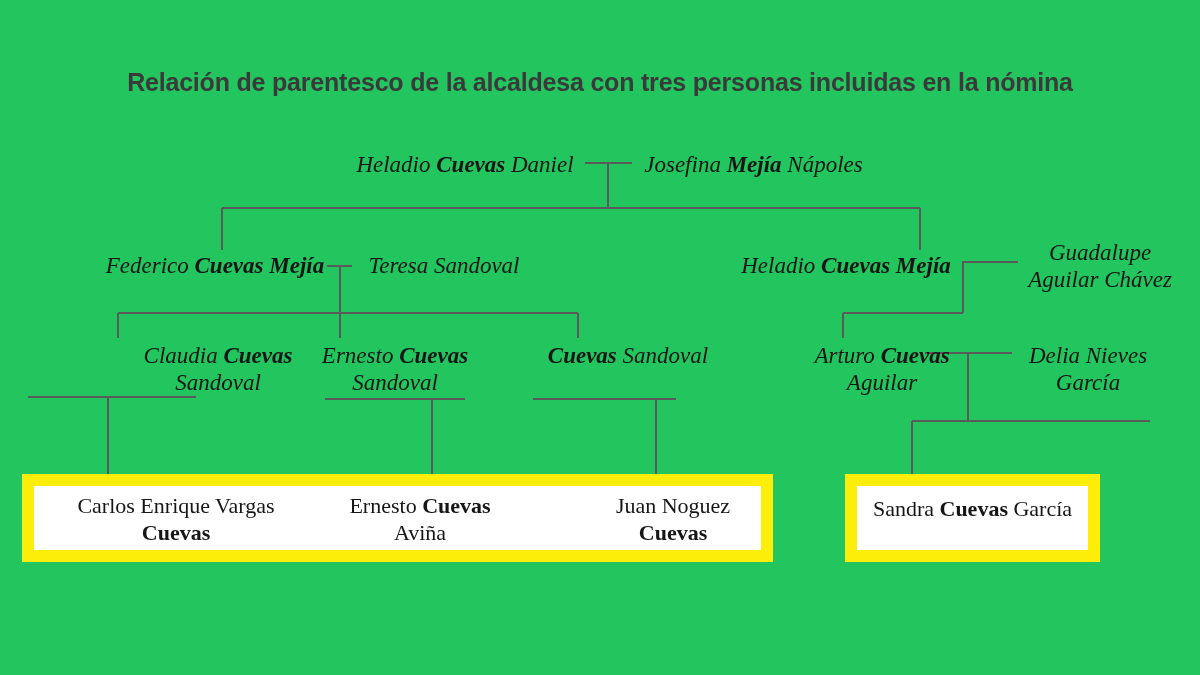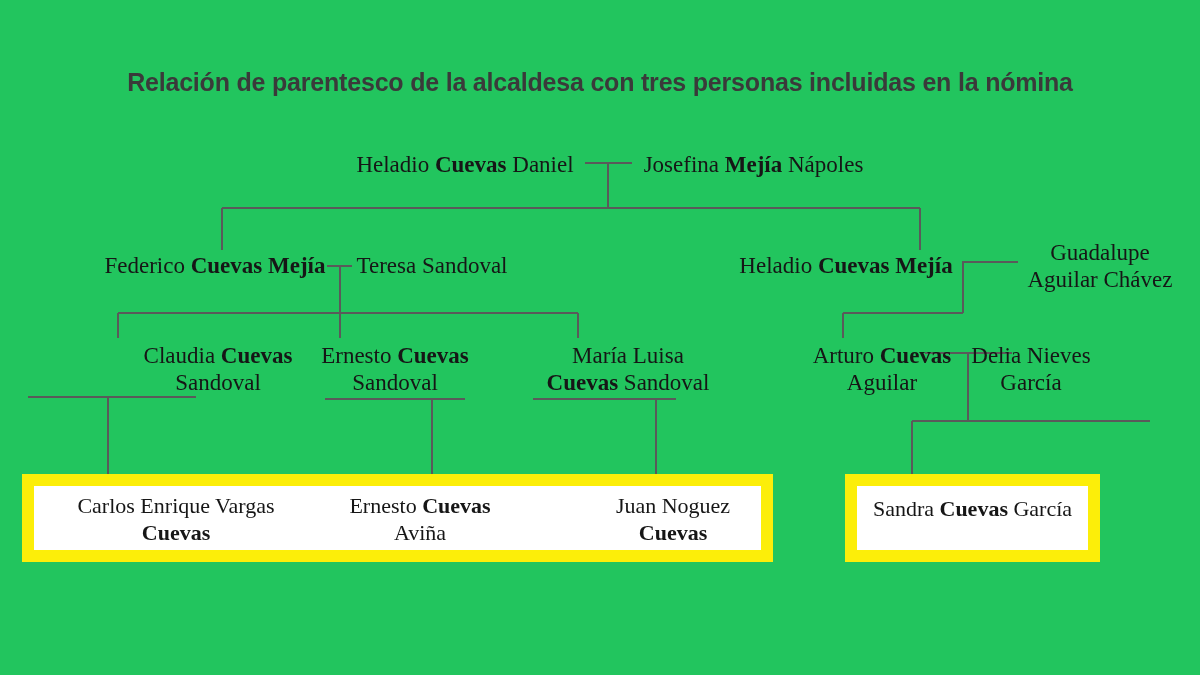--- a/index.html
+++ b/index.html
@@ -36,21 +36,21 @@
     height: 675px;
   }
   .node {
     position: absolute;
     color: #161616;
     font-size: 23px;
     line-height: 27px;
     text-align: center;
     white-space: nowrap;
   }
-  .node .ln { display: block; }
+  .node .ln { display: block; font-style: italic; }
   .node b { font-weight: bold; }
   .hl-box {
     position: absolute;
     background: #ffffff;
     border: 12px solid #fcee09;
     box-sizing: border-box;
   }
   .hl-node {
     position: absolute;
     color: #161616;
@@ -114,48 +114,47 @@
   <div class="node" style="left:350px; top:151px; width:230px;">
     <span class="ln"><span>Heladio </span><b>Cuevas</b><span> Daniel</span></span>
   </div>
   <div class="node" style="left:636px; top:151px; width:235px;">
     <span class="ln"><span>Josefina </span><b>Mejía</b><span> Nápoles</span></span>
   </div>
 
   <div class="node" style="left:100px; top:252px; width:230px;">
     <span class="ln"><span>Federico </span><b>Cuevas Mejía</b></span>
   </div>
-  <div class="node" style="left:352px; top:252px; width:160px;">
+  <div class="node" style="left:364px; top:252px; width:160px;">
     <span class="ln">Teresa Sandoval</span>
   </div>
   <div class="node" style="left:728px; top:252px; width:236px;">
     <span class="ln"><span>Heladio </span><b>Cuevas Mejía</b></span>
   </div>
   <div class="node" style="left:1018px; top:239px; width:164px;">
     <span class="ln">Guadalupe</span>
     <span class="ln">Aguilar Chávez</span>
   </div>
 
   <div class="node" style="left:128px; top:342px; width:180px;">
     <span class="ln"><span>Claudia </span><b>Cuevas</b></span>
     <span class="ln">Sandoval</span>
   </div>
   <div class="node" style="left:305px; top:342px; width:180px;">
     <span class="ln"><span>Ernesto </span><b>Cuevas</b></span>
     <span class="ln">Sandoval</span>
   </div>
   <div class="node" style="left:528px; top:342px; width:200px;">
-    <span class="ln">María Luisa</span>
     <span class="ln"><b>Cuevas</b><span> Sandoval</span></span>
   </div>
   <div class="node" style="left:800px; top:342px; width:164px;">
     <span class="ln"><span>Arturo </span><b>Cuevas</b></span>
     <span class="ln">Aguilar</span>
   </div>
-  <div class="node" style="left:955px; top:342px; width:152px;">
+  <div class="node" style="left:1012px; top:342px; width:152px;">
     <span class="ln">Delia Nieves</span>
     <span class="ln">García</span>
   </div>
 
   <div class="hl-box" style="left:22px; top:474px; width:751px; height:88px;"></div>
   <div class="hl-box" style="left:845px; top:474px; width:255px; height:88px;"></div>
 
   <div class="hl-node" style="left:34px; top:492px; width:240px;padding-left:22px;">
     <span class="ln">Carlos Enrique Vargas</span>
     <span class="ln"><b>Cuevas</b></span>

